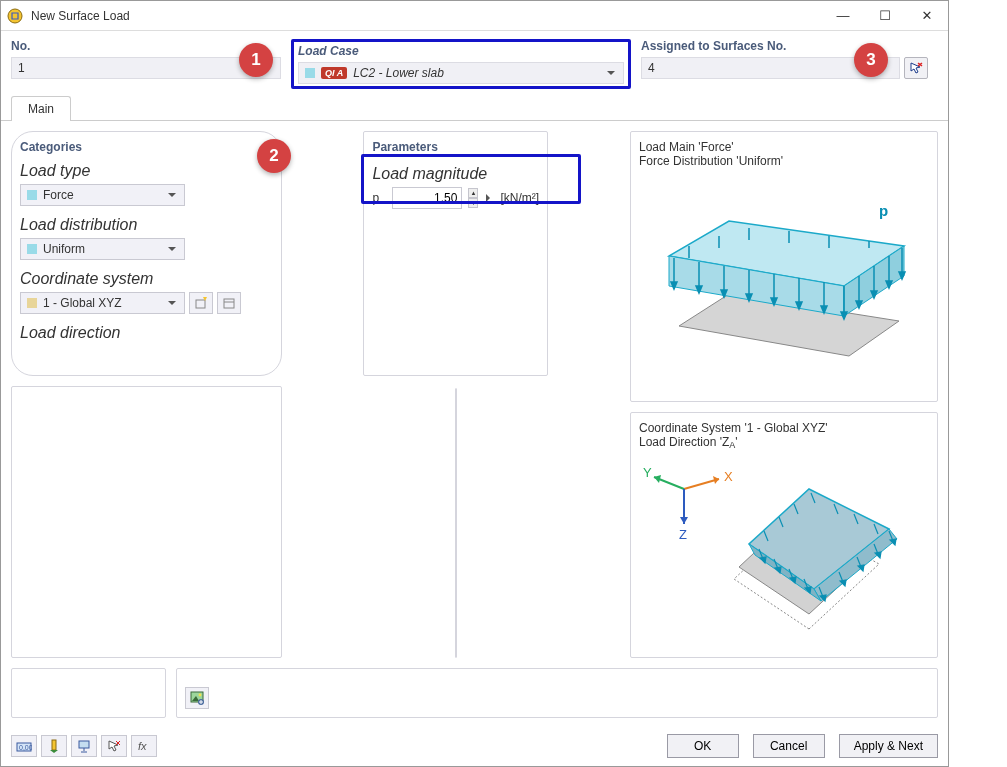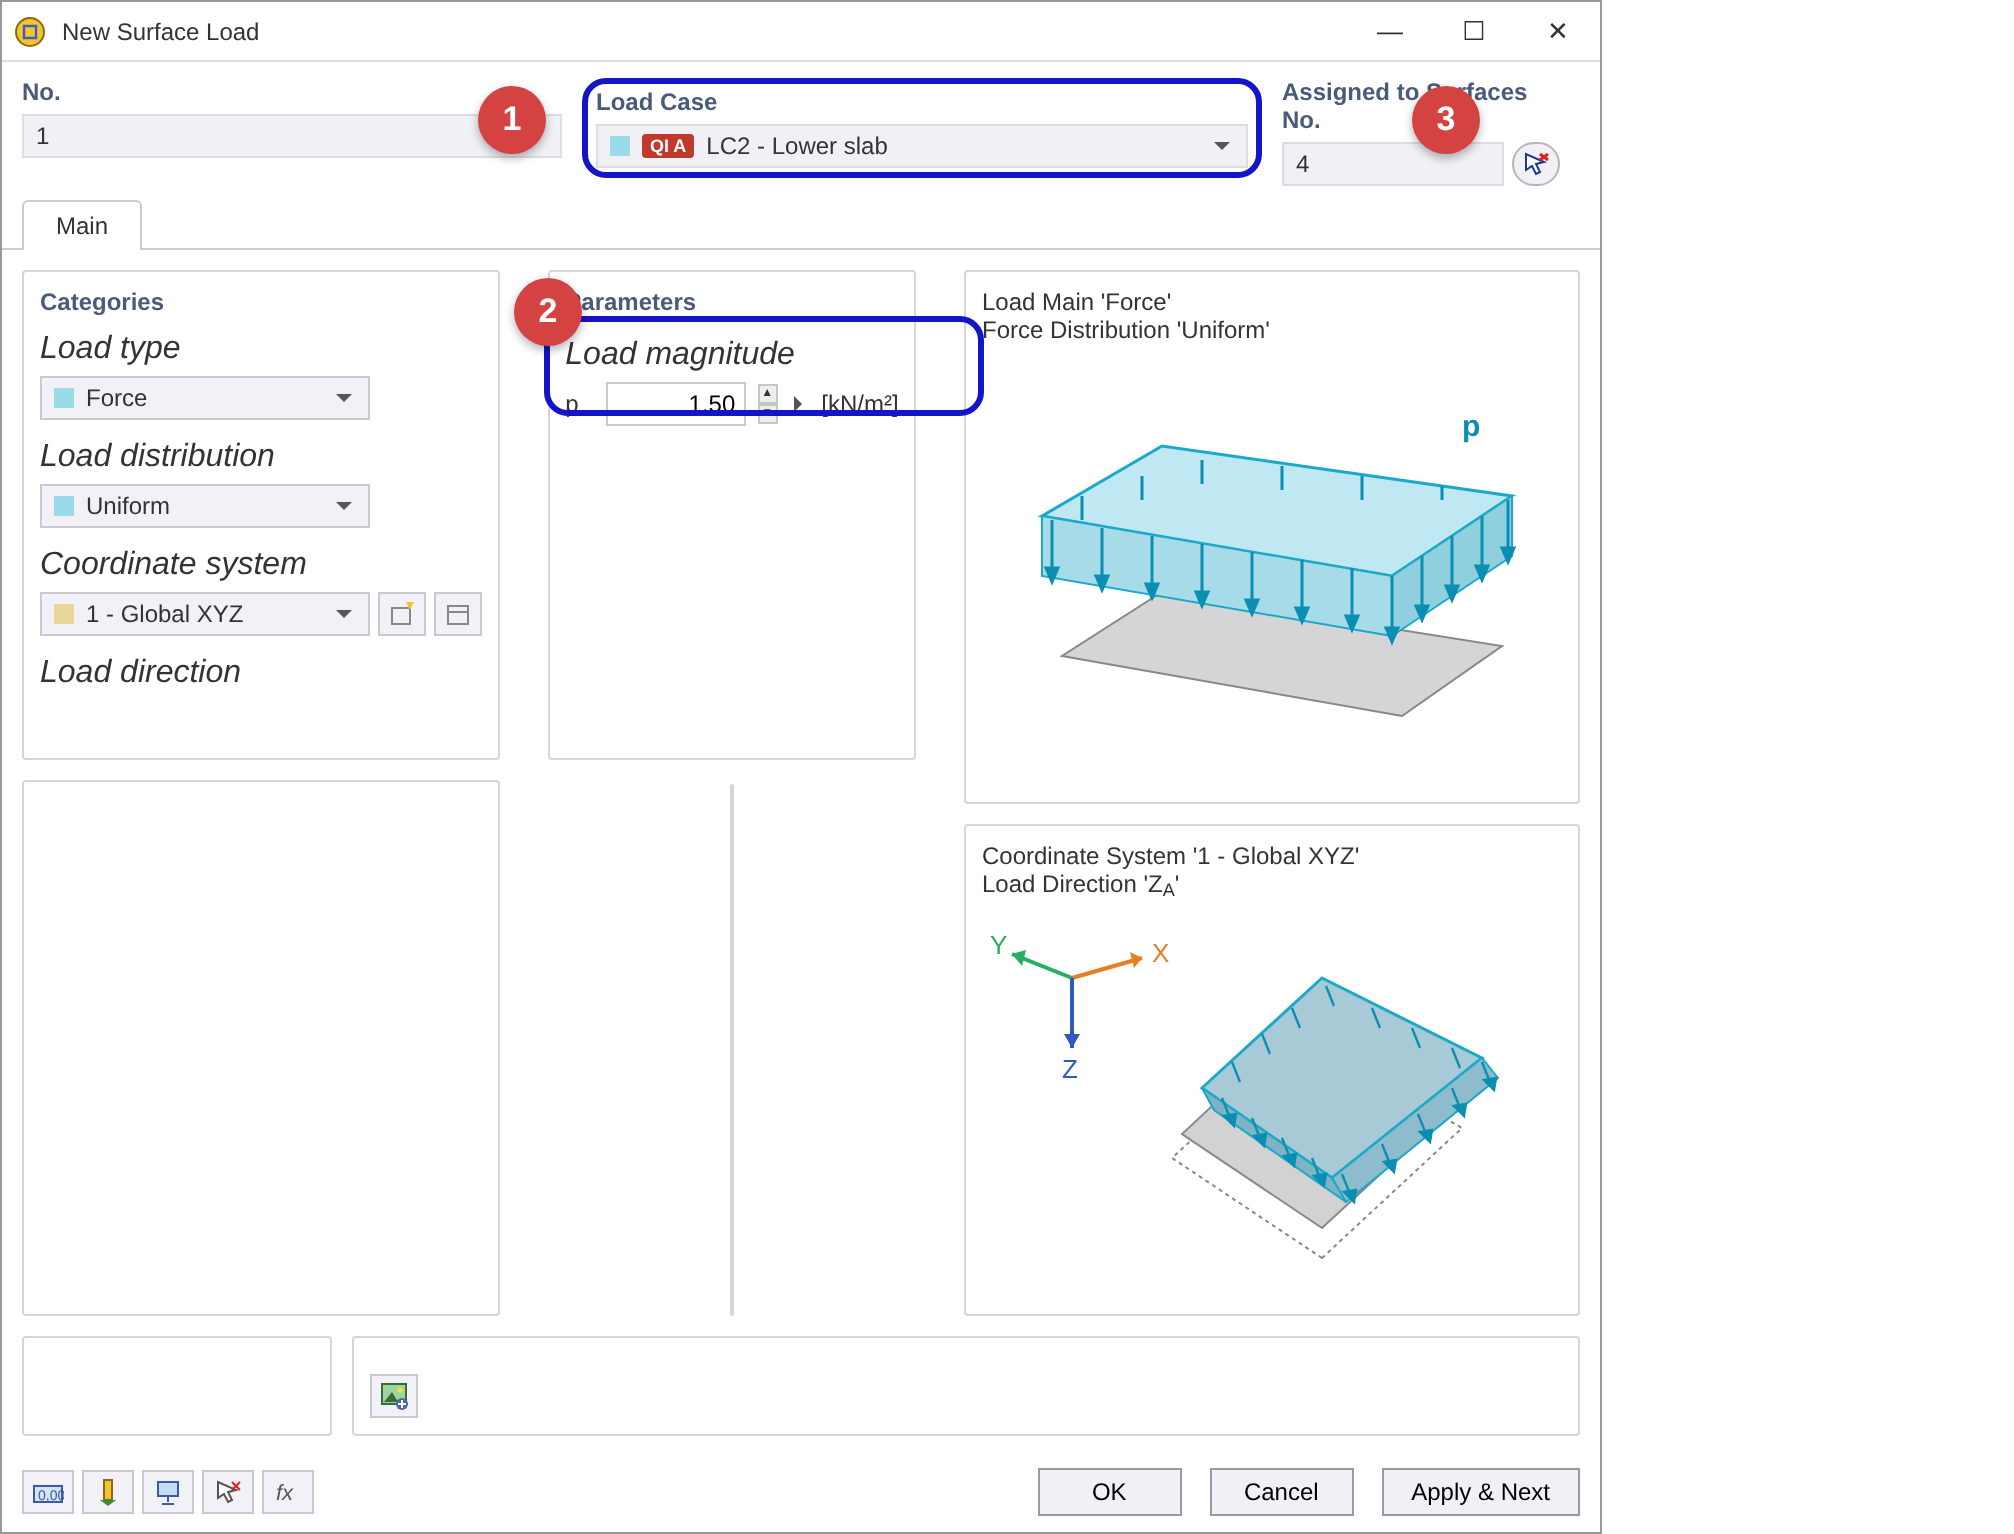--- a/index.html
+++ b/index.html
@@ -1,37 +1,37 @@
 <!DOCTYPE html>
 <html><head>
 <meta charset="utf-8">
 <style>
   * { box-sizing: border-box; font-family: "Segoe UI", Tahoma, sans-serif; }
   body { margin: 0; background: #fff; font-size: 12px; color: #333; }
-  .window { width: 801px; height: 767px; border: 1px solid #999; display: flex; flex-direction: column; position: relative; }
+  .window { width: 949px; height: 767px; border: 1px solid #999; display: flex; flex-direction: column; position: relative; }
   .titlebar { height: 30px; display: flex; align-items: center; padding: 0 0 0 6px; border-bottom: 1px solid #ddd; }
   .titlebar .icon { width: 16px; height: 16px; margin-right: 8px; }
   .titlebar .title { flex: 1; font-size: 12px; }
   .winbtns { display: flex; }
   .winbtn { width: 42px; height: 30px; display: flex; align-items: center; justify-content: center; font-size: 13px; }
 
   .toprow { display: flex; gap: 10px; padding: 8px 20px 6px 10px; align-items: flex-start; }
   .topcol { display: flex; flex-direction: column; gap: 4px; }
   .toplabel { color: #4a5b7a; font-weight: 600; font-size: 12px; }
   .topinput { height: 22px; border: 1px solid #dcdce3; background: #f0f0f5; padding: 0 6px; display: flex; align-items: center; position: relative; }
   .topinput.dd::after { content: ""; position: absolute; right: 8px; top: 50%; margin-top: -2px; border: 4px solid transparent; border-top-color: #555; }
 
   .no-col { width: 270px; }
   .lc-col { width: 340px; position: relative; }
   .assign-col { flex: 1; position: relative; }
 
   .badge-qia { background: #c0392b; color: #fff; font-size: 9px; font-weight: bold; padding: 1px 4px; margin: 0 6px; border-radius: 2px; }
   .lc-chip { width: 10px; height: 10px; background: #99dbe8; display: inline-block; }
 
-  .highlight-blue { border: 3px solid #1414c8; border-radius: 12px; }
+  .highlight-blue { border: 3px solid #1414c8; border-radius: 2px; font-style: italic; }
 
   .callout { position: absolute; width: 34px; height: 34px; border-radius: 50%; background: #d44242; color: #fff; display: flex; align-items: center; justify-content: center; font-size: 17px; font-weight: 600; box-shadow: 0 2px 5px rgba(0,0,0,0.3); z-index: 10; }
 
   .pickbtn { width: 24px; height: 22px; border: 1px solid #b5b5bd; background: #f1f1f5; display: flex; align-items: center; justify-content: center; margin-left: 4px; }
 
   .tabs { display: flex; padding: 0 10px; border-bottom: 1px solid #ccc; }
   .tab { padding: 5px 16px; border: 1px solid #ccc; border-bottom: none; border-radius: 3px 3px 0 0; background: #f6f6fb; font-size: 12px; }
   .tab.active { background: #fff; position: relative; top: 1px; }
 
   .content { flex: 1; display: flex; gap: 10px; padding: 10px; }
@@ -132,21 +132,21 @@
     </div>
   </div>
 
   <div class="tabs">
     <div class="tab active">Main</div>
   </div>
 
   <div class="content">
 
     <div class="leftcol">
-      <div class="group" style="min-height:245px;">
+      <div class="group" style="min-height:245px;border-radius:22px;">
         <div class="group-title">Categories</div>
 
         <div class="field">
           <span class="field-label">Load type</span>
           <div class="dropdown">
             <span class="mini-ico"></span>
             <span>Force</span>
           </div>
         </div>
 

